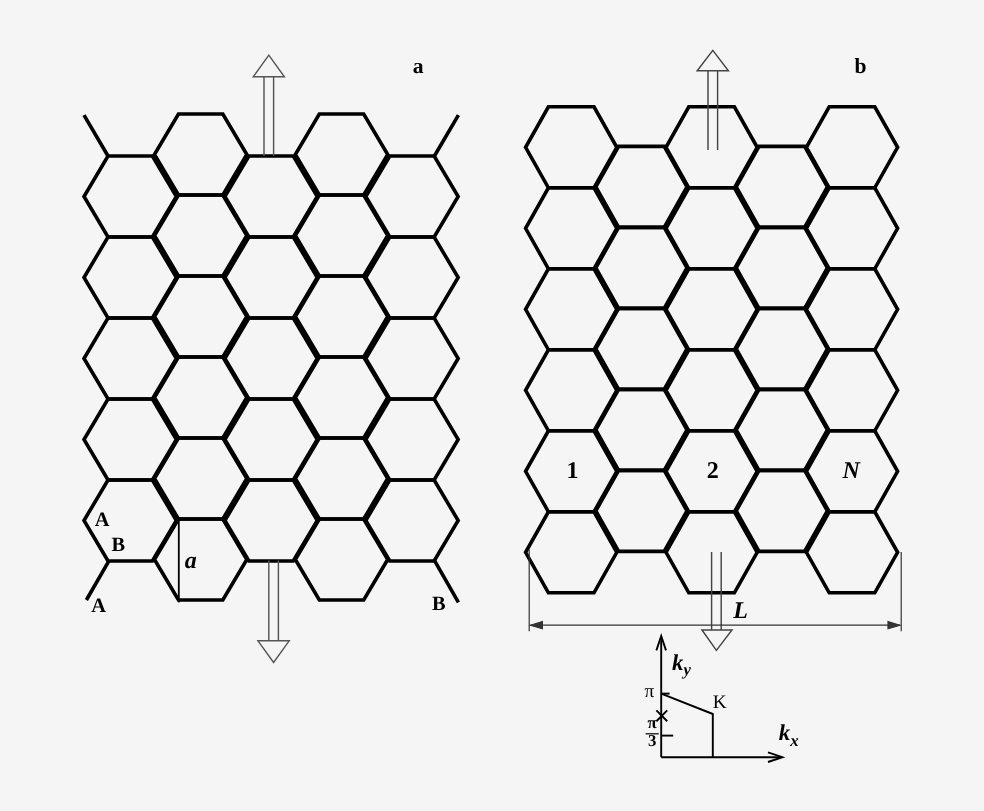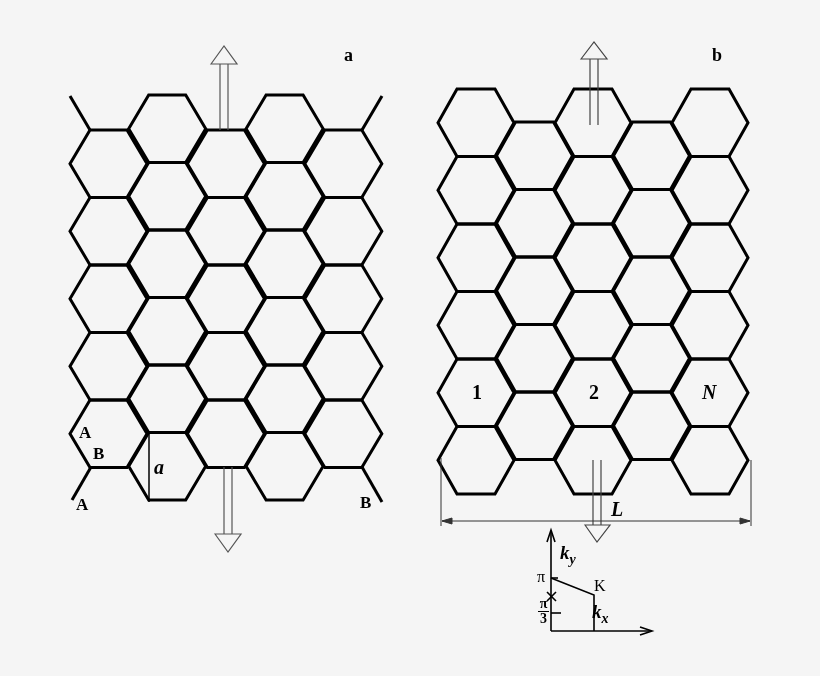--- a/index.html
+++ b/index.html
@@ -135,20 +135,20 @@
   <div class="lbl" style="left:76px;top:496px;font-size:17px;">A</div>
   <div class="lbl" style="left:360px;top:494px;font-size:17px;">B</div>
   <div class="lbl it" style="left:154px;top:457px;font-size:20px;">a</div>
 
   <div class="lbl" style="left:472px;top:382px;font-size:20px;">1</div>
   <div class="lbl" style="left:589px;top:382px;font-size:20px;">2</div>
   <div class="lbl it" style="left:702px;top:382px;font-size:20px;">N</div>
   <div class="lbl it" style="left:611px;top:499px;font-size:20px;">L</div>
 
   <div class="lbl it" style="left:560px;top:531px;font-size:19px;margin-top:12px;"><span>k</span><sub style="font-size:14px;">y</sub></div>
-  <div class="lbl it" style="left:592px;top:602px;font-size:19px;"><span>k</span><sub style="font-size:14px;">x</sub></div>
+  <div class="lbl it" style="left:649px;top:602px;font-size:19px;"><span>k</span><sub style="font-size:14px;">x</sub></div>
   <div class="lbl" style="left:537px;top:569px;font-size:16px;font-weight:normal;">π</div>
   <div class="lbl" style="left:538px;top:597px;font-size:14px;text-align:center;width:11px;">
     <div style="border-bottom:1px solid #000;">π</div>
     <div>3</div>
   </div>
   <div class="lbl" style="left:594px;top:578px;font-size:16px;font-weight:normal;">K</div>
 </div>
 
 </body></html>

